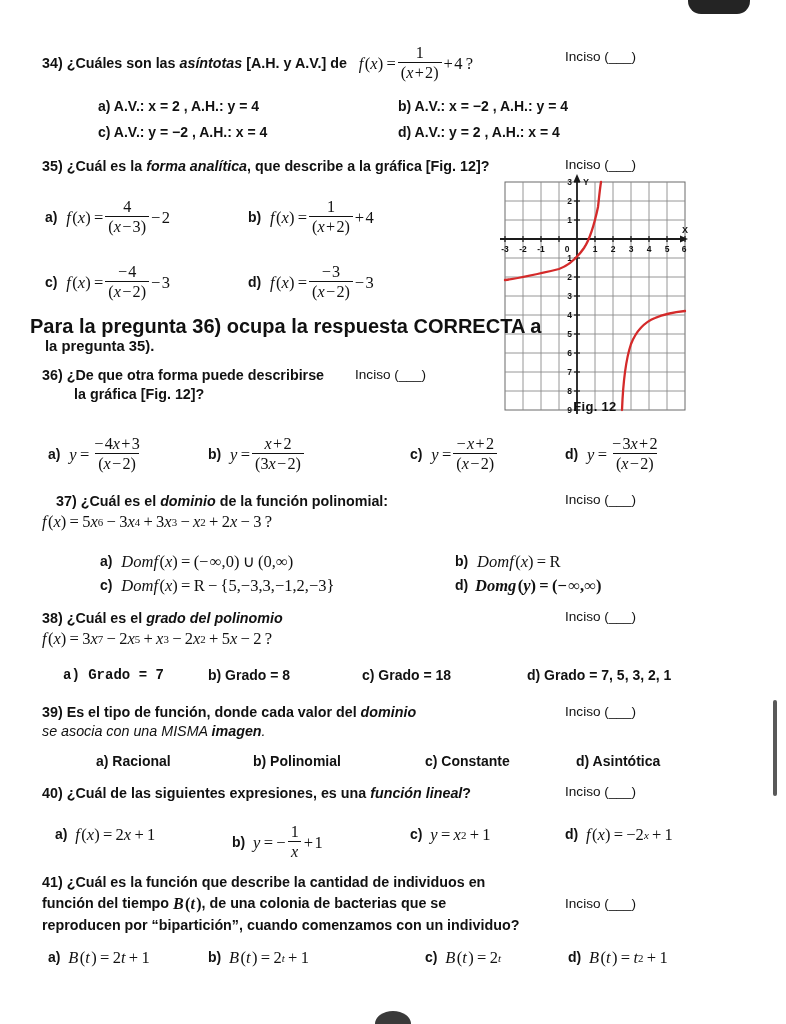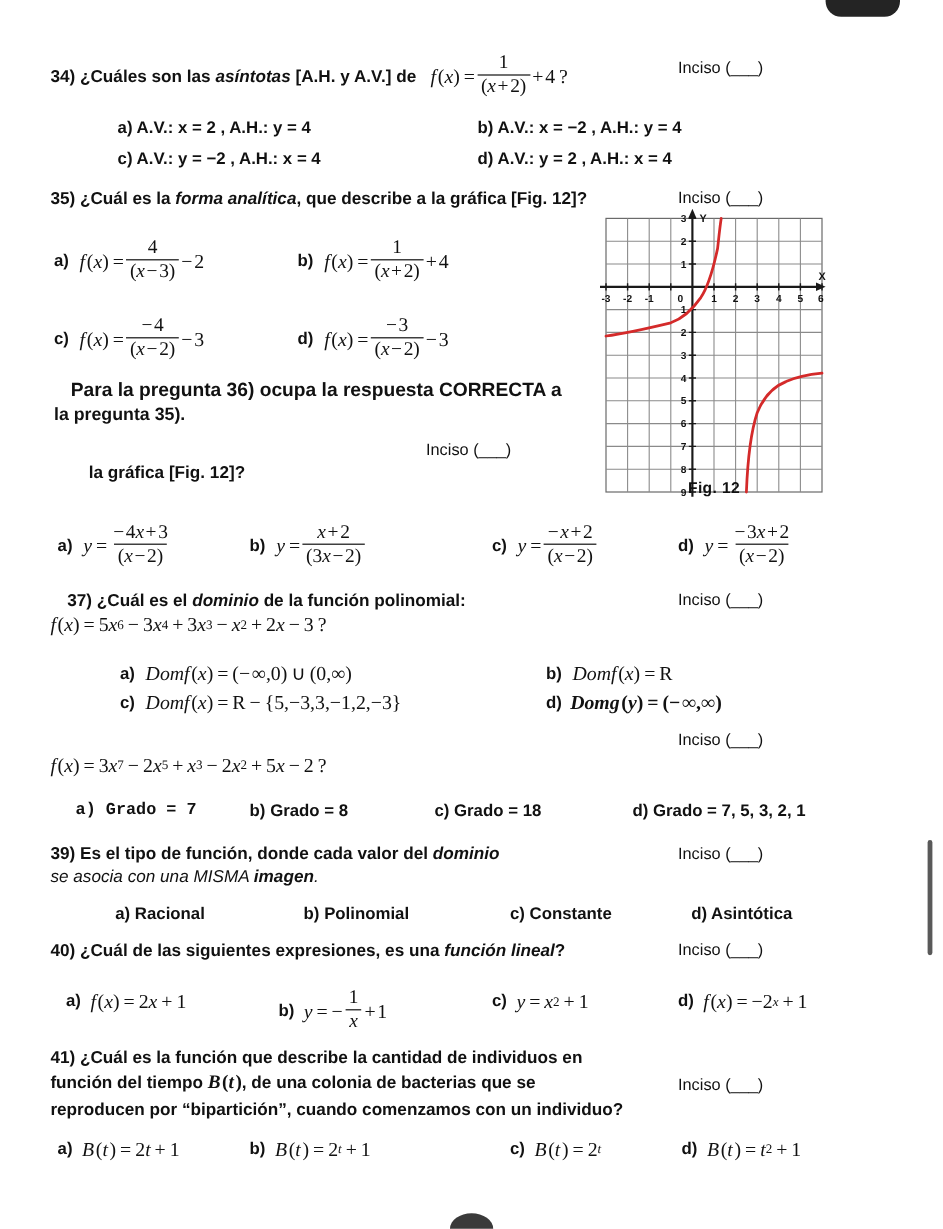--- a/index.html
+++ b/index.html
@@ -321,23 +321,27 @@
       <text x="188" y="59" font-family="Liberation Sans, sans-serif" font-size="9" font-weight="bold" fill="#111" text-anchor="end">X</text>
       <text x="83" y="11" font-family="Liberation Sans, sans-serif" font-size="9" font-weight="bold" fill="#111">Y</text>
 
       <path d="M 5,106 C 20,104 38,100 59,95 C 70,91 77,84 84,74 C 90,65 94,52 98,33 C 99,24 100,14 101,8" fill="none" stroke="#d42a2a" stroke-width="2.3" stroke-linecap="round"></path>
 
       <path d="M 122,236 C 123,210 126,185 131,170 C 137,155 145,148 155,144 C 164,140 175,138 185,137" fill="none" stroke="#d42a2a" stroke-width="2.3" stroke-linecap="round"></path>
     </svg>
   </div>
   <div class="fig-caption">Fig. 12</div>
 
-  <div class="q qtext" style="left:59px; top:317px; font-size:16px; font-weight:700;">Para la pregunta 36) ocupa la respuesta CORRECTA a</div>
+  <div class="q qtext" style="left:30px; top:317px; font-size:20px; font-weight:700;">Para la pregunta 36) ocupa la respuesta CORRECTA a</div>
   <div class="q qtext" style="left:45px; top:337px; font-size:14.8px; font-weight:700;">la pregunta 35).</div>
 
+  <div class="q qtext" style="left:42px; top:366px;">
+    <span>36)</span>
+    <span>¿De que otra forma puede describirse</span>
+  </div>
   <div class="q qtext" style="left:42px; top:385px;margin-left:32px;">la gráfica [Fig. 12]?</div>
   <div class="inciso" style="left:355px; top:367px;">Inciso (___)</div>
 
   <div class="opt" style="left:48px; top:437px;">
     <span class="opt-bold">a)</span>
     <span class="math" style="margin-left:5px;">
       <i>y</i> =
       <span class="frac">
           <span class="num">− 4<i>x</i> + 3</span>
           <span class="den">(<i>x</i> − 2)</span>
@@ -404,20 +408,24 @@
       <i>Domf</i> (<i>x</i>) = R − {5,−3,3,−1,2,−3}
     </span>
   </div>
   <div class="opt" style="left:455px; top:576px;">
     <span class="opt-bold">d)</span>
     <span class="math" style="margin-left:3px;font-weight:bold;">
       <i>Domg</i> (<i>y</i>) = (− ∞,∞)
     </span>
   </div>
 
+  <div class="q qtext" style="left:42px; top:609px;">
+    <span>38)</span>
+    <span>¿Cuál es el </span><span class="it">grado del polinomio</span>
+  </div>
   <div class="inciso" style="left:565px; top:609px;">Inciso (___)</div>
   <div class="q" style="left:42px; top:629px;">
     <span class="math">
       <i>f</i> (<i>x</i>) = 3<i>x</i><span class="sup-n">7</span> − 2<i>x</i><span class="sup-n">5</span> + <i>x</i><span class="sup-n">3</span> − 2<i>x</i><span class="sup-n">2</span> + 5<i>x</i> − 2 ?
     </span>
   </div>
 
   <div class="opt opt-bold" style="left:63px; top:667px;font-family:Liberation Mono, monospace;">
     <span>a)</span>
     <span>Grado = 7</span>

